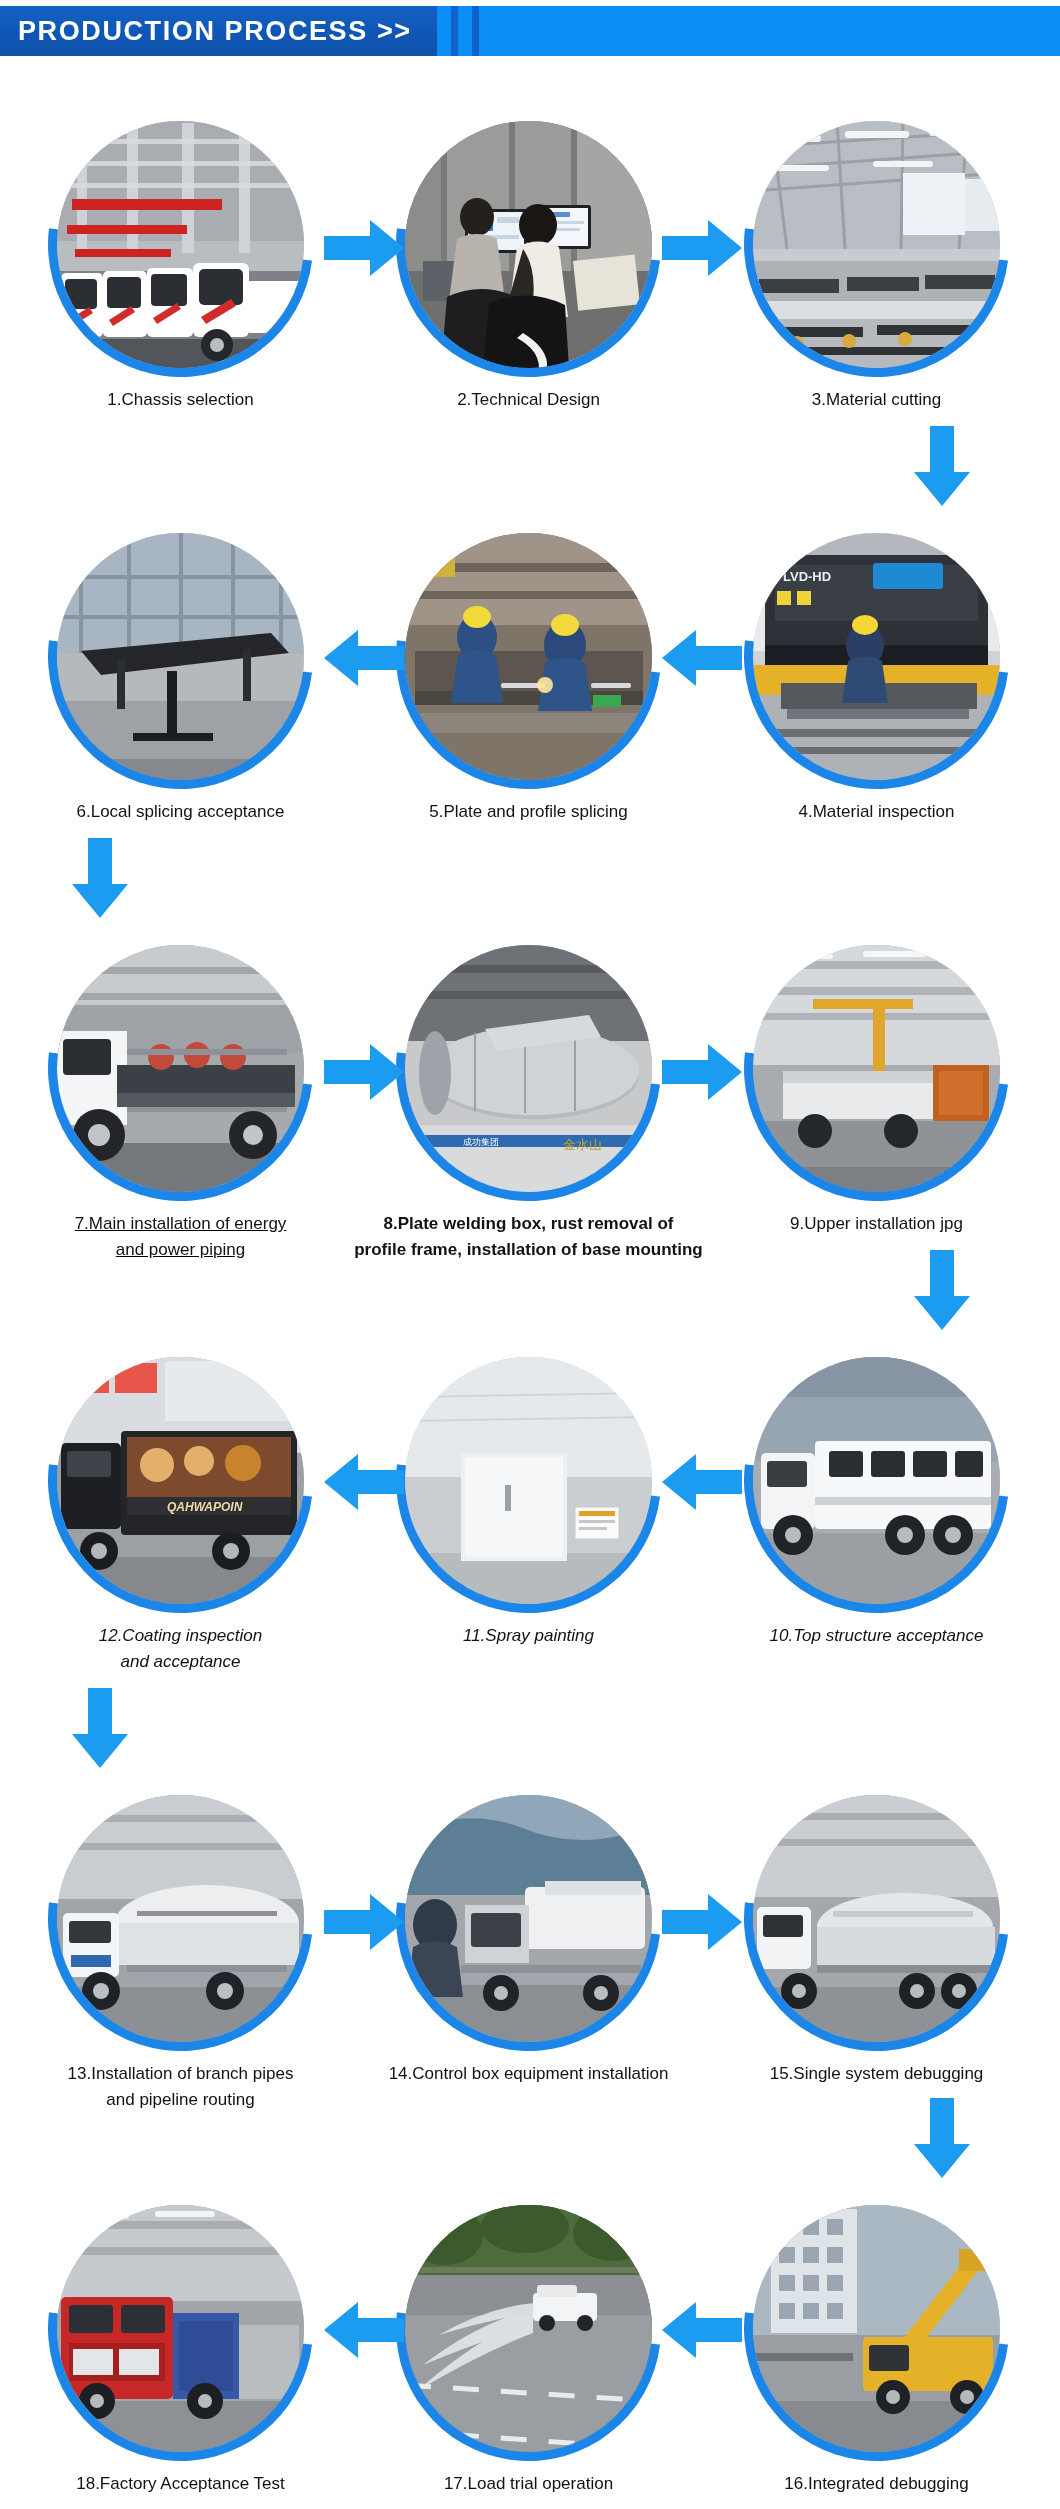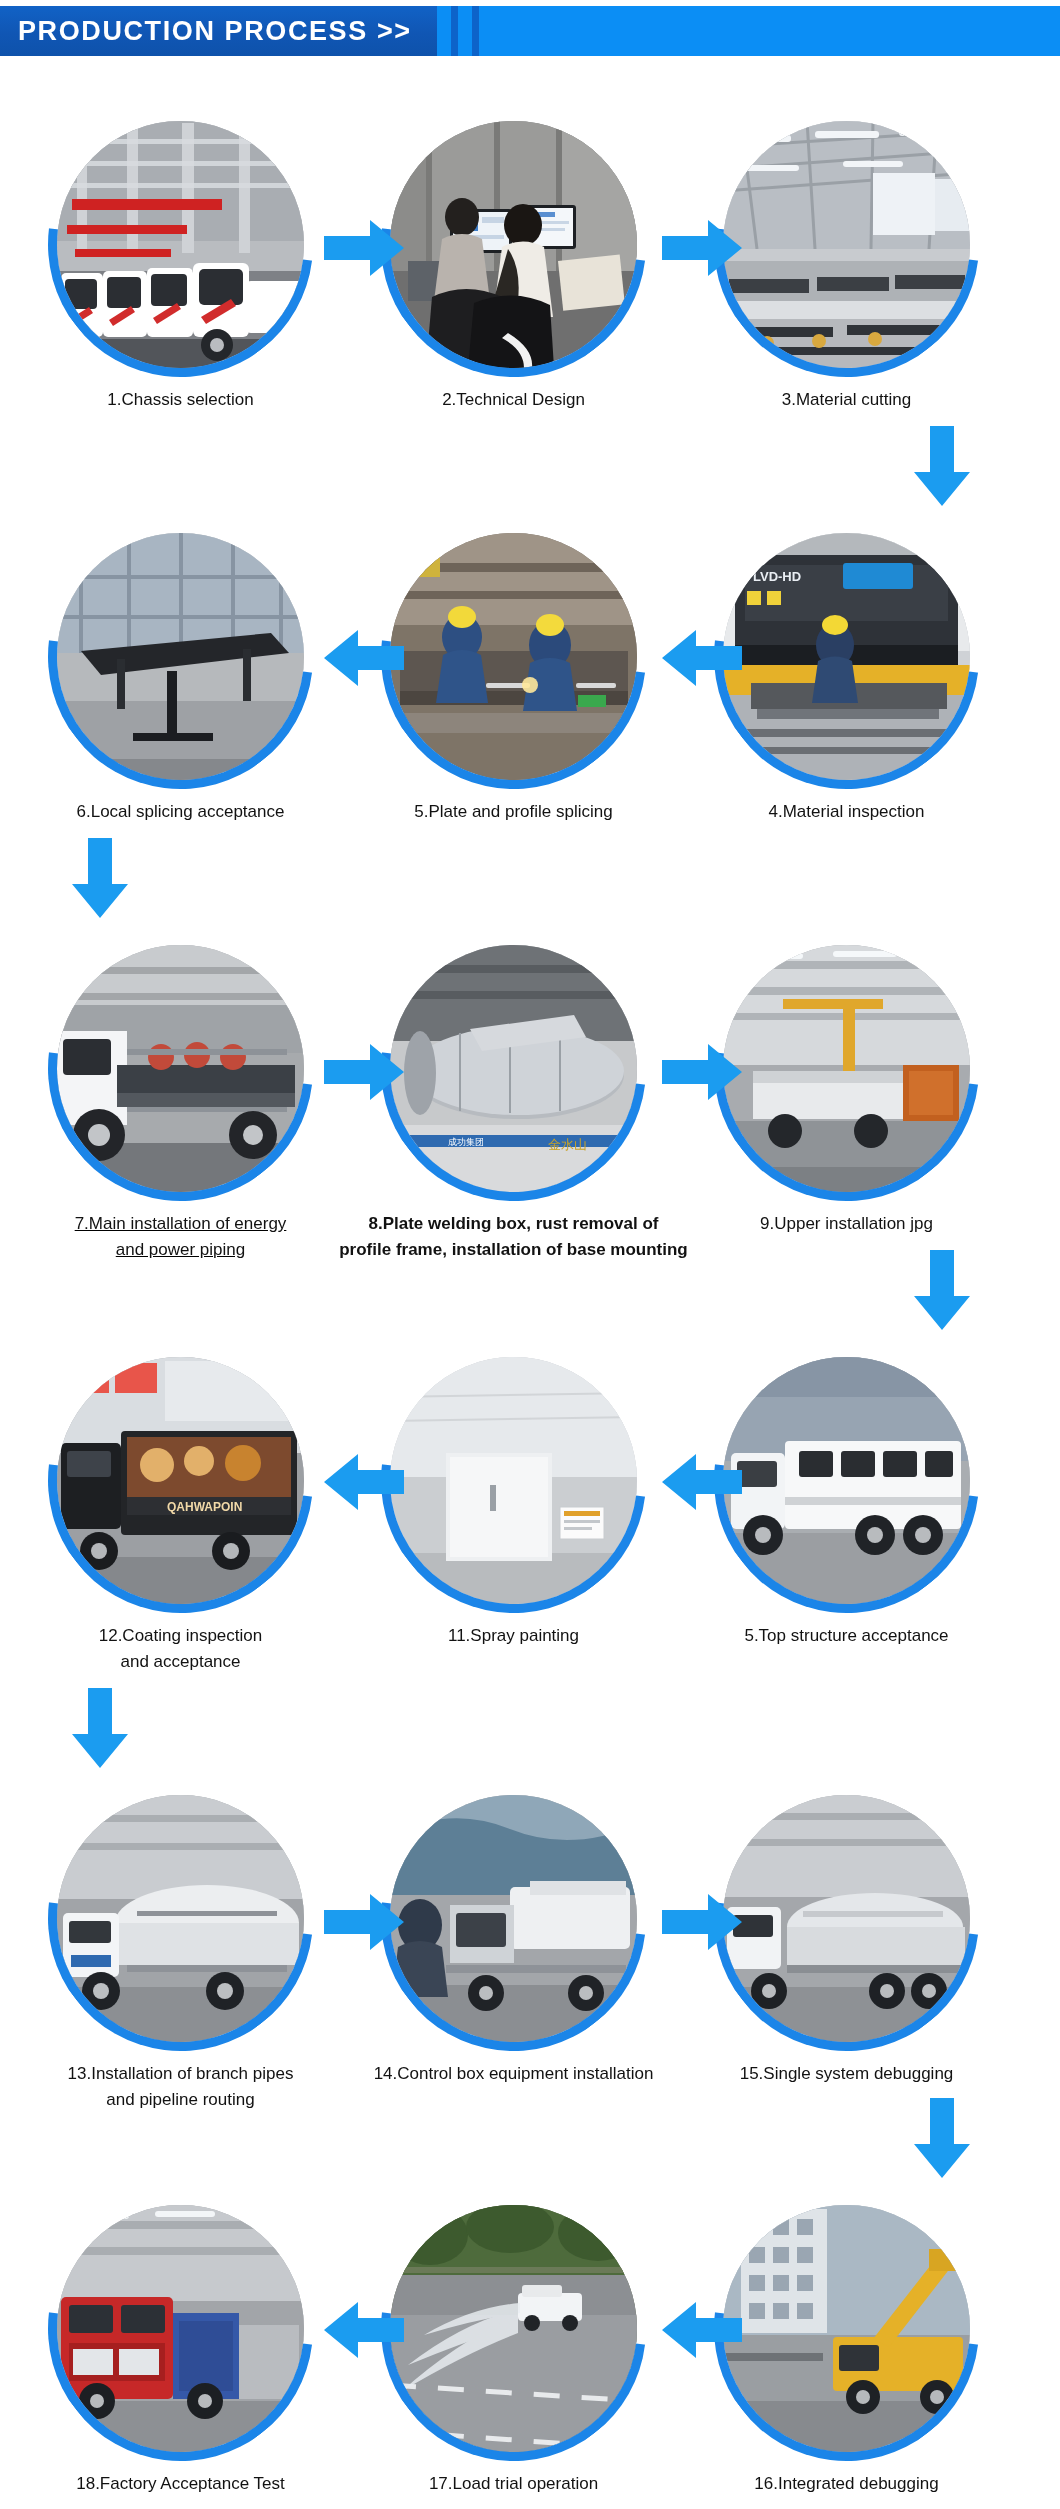--- a/index.html
+++ b/index.html
@@ -50,20 +50,21 @@
   .bar-line { width: 7px;  background: #0d63c9; }
   .banner-rest { flex: 1; background: #0b8ef5; }
 
   
   .row {
     position: absolute;
     left: 0;
     width: 1060px;
     display: flex;
     justify-content: flex-start;
+    gap: 15px;
   }
 
   .cell {
     position: relative;
     width: 333px;
     display: flex;
     flex-direction: column;
     align-items: center;
   }
 
@@ -815,21 +816,21 @@
     <svg viewBox="0 0 84 60">
         <use href="#arrowRight"></use>
       </svg>
   </div>
   <div class="arrow v-arrow" style="left:912px; top:1248px;">
     <svg viewBox="0 0 60 84">
         <use href="#arrowDown"></use>
       </svg>
   </div>
 
-  <div class="row" style="top:1348px;">
+  <div class="row" style="top:1348px;font-style:italic;">
     <div class="cell" style="margin-left:14px;">
       <div class="photo-wrap">
         <div class="photo">
           <svg viewBox="0 0 247 247">
               <use href="#img12"></use>
             </svg>
         </div>
         <div class="ring"></div>
       </div>
       <div class="caption">
@@ -852,21 +853,21 @@
 
     <div class="cell">
       <div class="photo-wrap">
         <div class="photo">
           <svg viewBox="0 0 247 247">
               <use href="#img10"></use>
             </svg>
         </div>
         <div class="ring"></div>
       </div>
-      <div class="caption">5.Top structure acceptance</div>
+      <div class="caption">10.Top structure acceptance</div>
     </div>
   </div>
 
   <div class="arrow h-arrow" style="left:660px; top:1452px;">
     <svg viewBox="0 0 84 60">
         <use href="#arrowLeft"></use>
       </svg>
   </div>
   <div class="arrow h-arrow" style="left:322px; top:1452px;">
     <svg viewBox="0 0 84 60">

